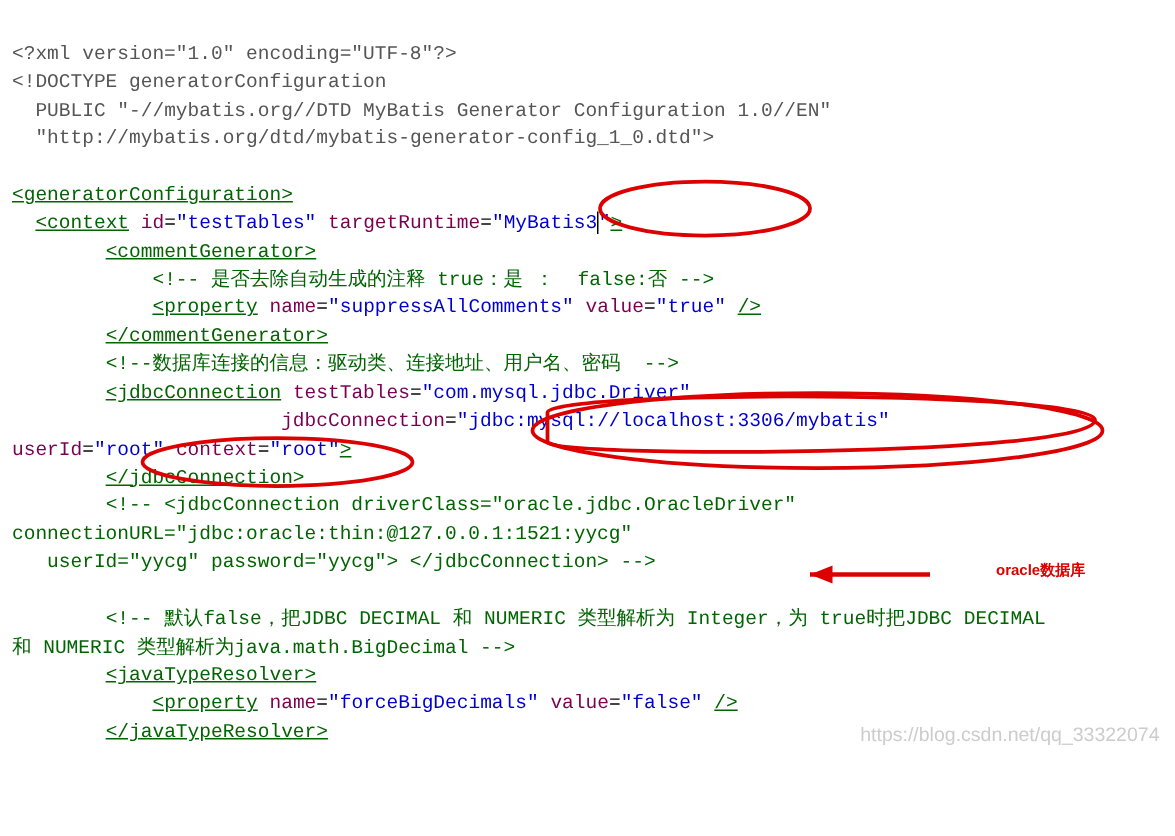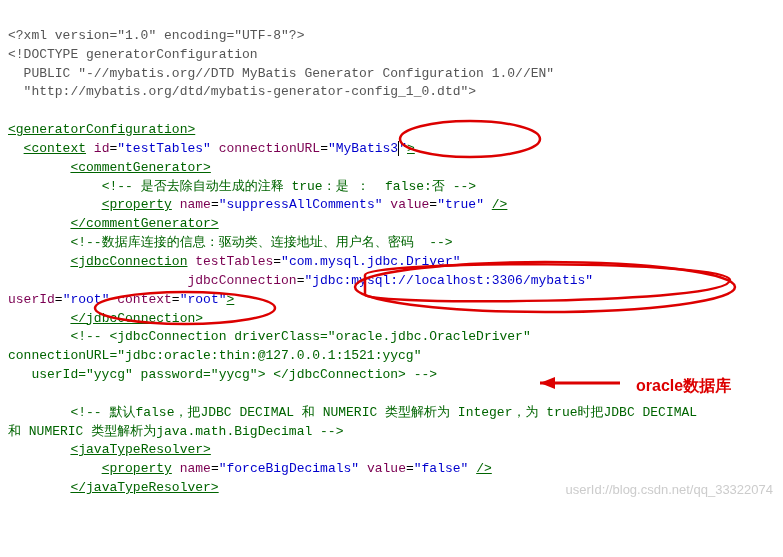--- a/index.html
+++ b/index.html
@@ -35,35 +35,36 @@
     bottom: 6px;
     color: #ccc;
     font-size: 13px;
     font-family: Arial, sans-serif;
     user-select: none;
   }
   .oracle-label {
     position: absolute;
     color: #dc0000;
     font-weight: bold;
-    font-size: 16px;
+    font-size: 10px;
     font-family: SimSun, Arial, sans-serif;
+    margin-left: 28px;
   }
 </style>
 </head>
 <body>
 
 <div class="code-area">
 <span class="decl">&lt;?xml version="1.0" encoding="UTF-8"?&gt;</span>
 <span class="decl">&lt;!DOCTYPE generatorConfiguration</span>
 <span class="decl">  PUBLIC "-//mybatis.org//DTD MyBatis Generator Configuration 1.0//EN"</span>
 <span class="decl">  "http://mybatis.org/dtd/mybatis-generator-config_1_0.dtd"&gt;</span>
 
 <span class="tag">&lt;generatorConfiguration&gt;</span>
-  <span class="tag">&lt;context</span> <span class="attr-name">id</span>=<span class="attr-val">"testTables"</span> <span class="attr-name">connectionURL</span>=<span class="attr-val">"</span><span class="attr-val">MyBatis3</span><span class="text-cursor"></span><span class="attr-val">"</span><span class="tag">&gt;</span>
+  <span class="tag">&lt;context</span> <span class="attr-name">id</span>=<span class="attr-val">"testTables"</span> <span class="attr-name">targetRuntime</span>=<span class="attr-val">"</span><span class="attr-val">MyBatis3</span><span class="text-cursor"></span><span class="attr-val">"</span><span class="tag">&gt;</span>
         <span class="tag">&lt;commentGenerator&gt;</span>
             <span class="comment">&lt;!-- 是否去除自动生成的注释 true：是 ：  false:否 --&gt;</span>
             <span class="tag">&lt;property</span> <span class="attr-name">name</span>=<span class="attr-val">"suppressAllComments"</span> <span class="attr-name">value</span>=<span class="attr-val">"true"</span> <span class="tag">/&gt;</span>
         <span class="tag">&lt;/commentGenerator&gt;</span>
         <span class="comment">&lt;!--数据库连接的信息：驱动类、连接地址、用户名、密码  --&gt;</span>
         <span class="tag">&lt;jdbcConnection</span> <span class="attr-name">testTables</span>=<span class="attr-val">"com.mysql.jdbc.Driver"</span>
                        <span class="attr-name">jdbcConnection</span>=<span class="attr-val">"jdbc:mysql://localhost:3306/mybatis"</span>
 <span class="attr-name">userId</span>=<span class="attr-val">"root"</span> <span class="attr-name">context</span>=<span class="attr-val">"root"</span><span class="tag">&gt;</span>
         <span class="tag">&lt;/jdbcConnection&gt;</span>
         <span class="comment">&lt;!-- &lt;jdbcConnection driverClass="oracle.jdbc.OracleDriver"</span>
@@ -85,13 +86,13 @@
   <ellipse cx="545" cy="287" rx="190" ry="25" fill="none" stroke="#dc0000" stroke-width="2.5"></ellipse>
 
   <ellipse cx="185" cy="308" rx="90" ry="16" fill="none" stroke="#dc0000" stroke-width="2.5"></ellipse>
 
   <line x1="620" y1="383" x2="540" y2="383" stroke="#dc0000" stroke-width="3"></line>
   <polygon points="540,383 555,377 555,389" fill="#dc0000"></polygon>
 </svg>
 
 <div class="oracle-label" style="left:636px; top:374px;">oracle数据库</div>
 
-<div class="watermark">userId://blog.csdn.net/qq_33322074</div>
+<div class="watermark">https://blog.csdn.net/qq_33322074</div>
 
 </body></html>

